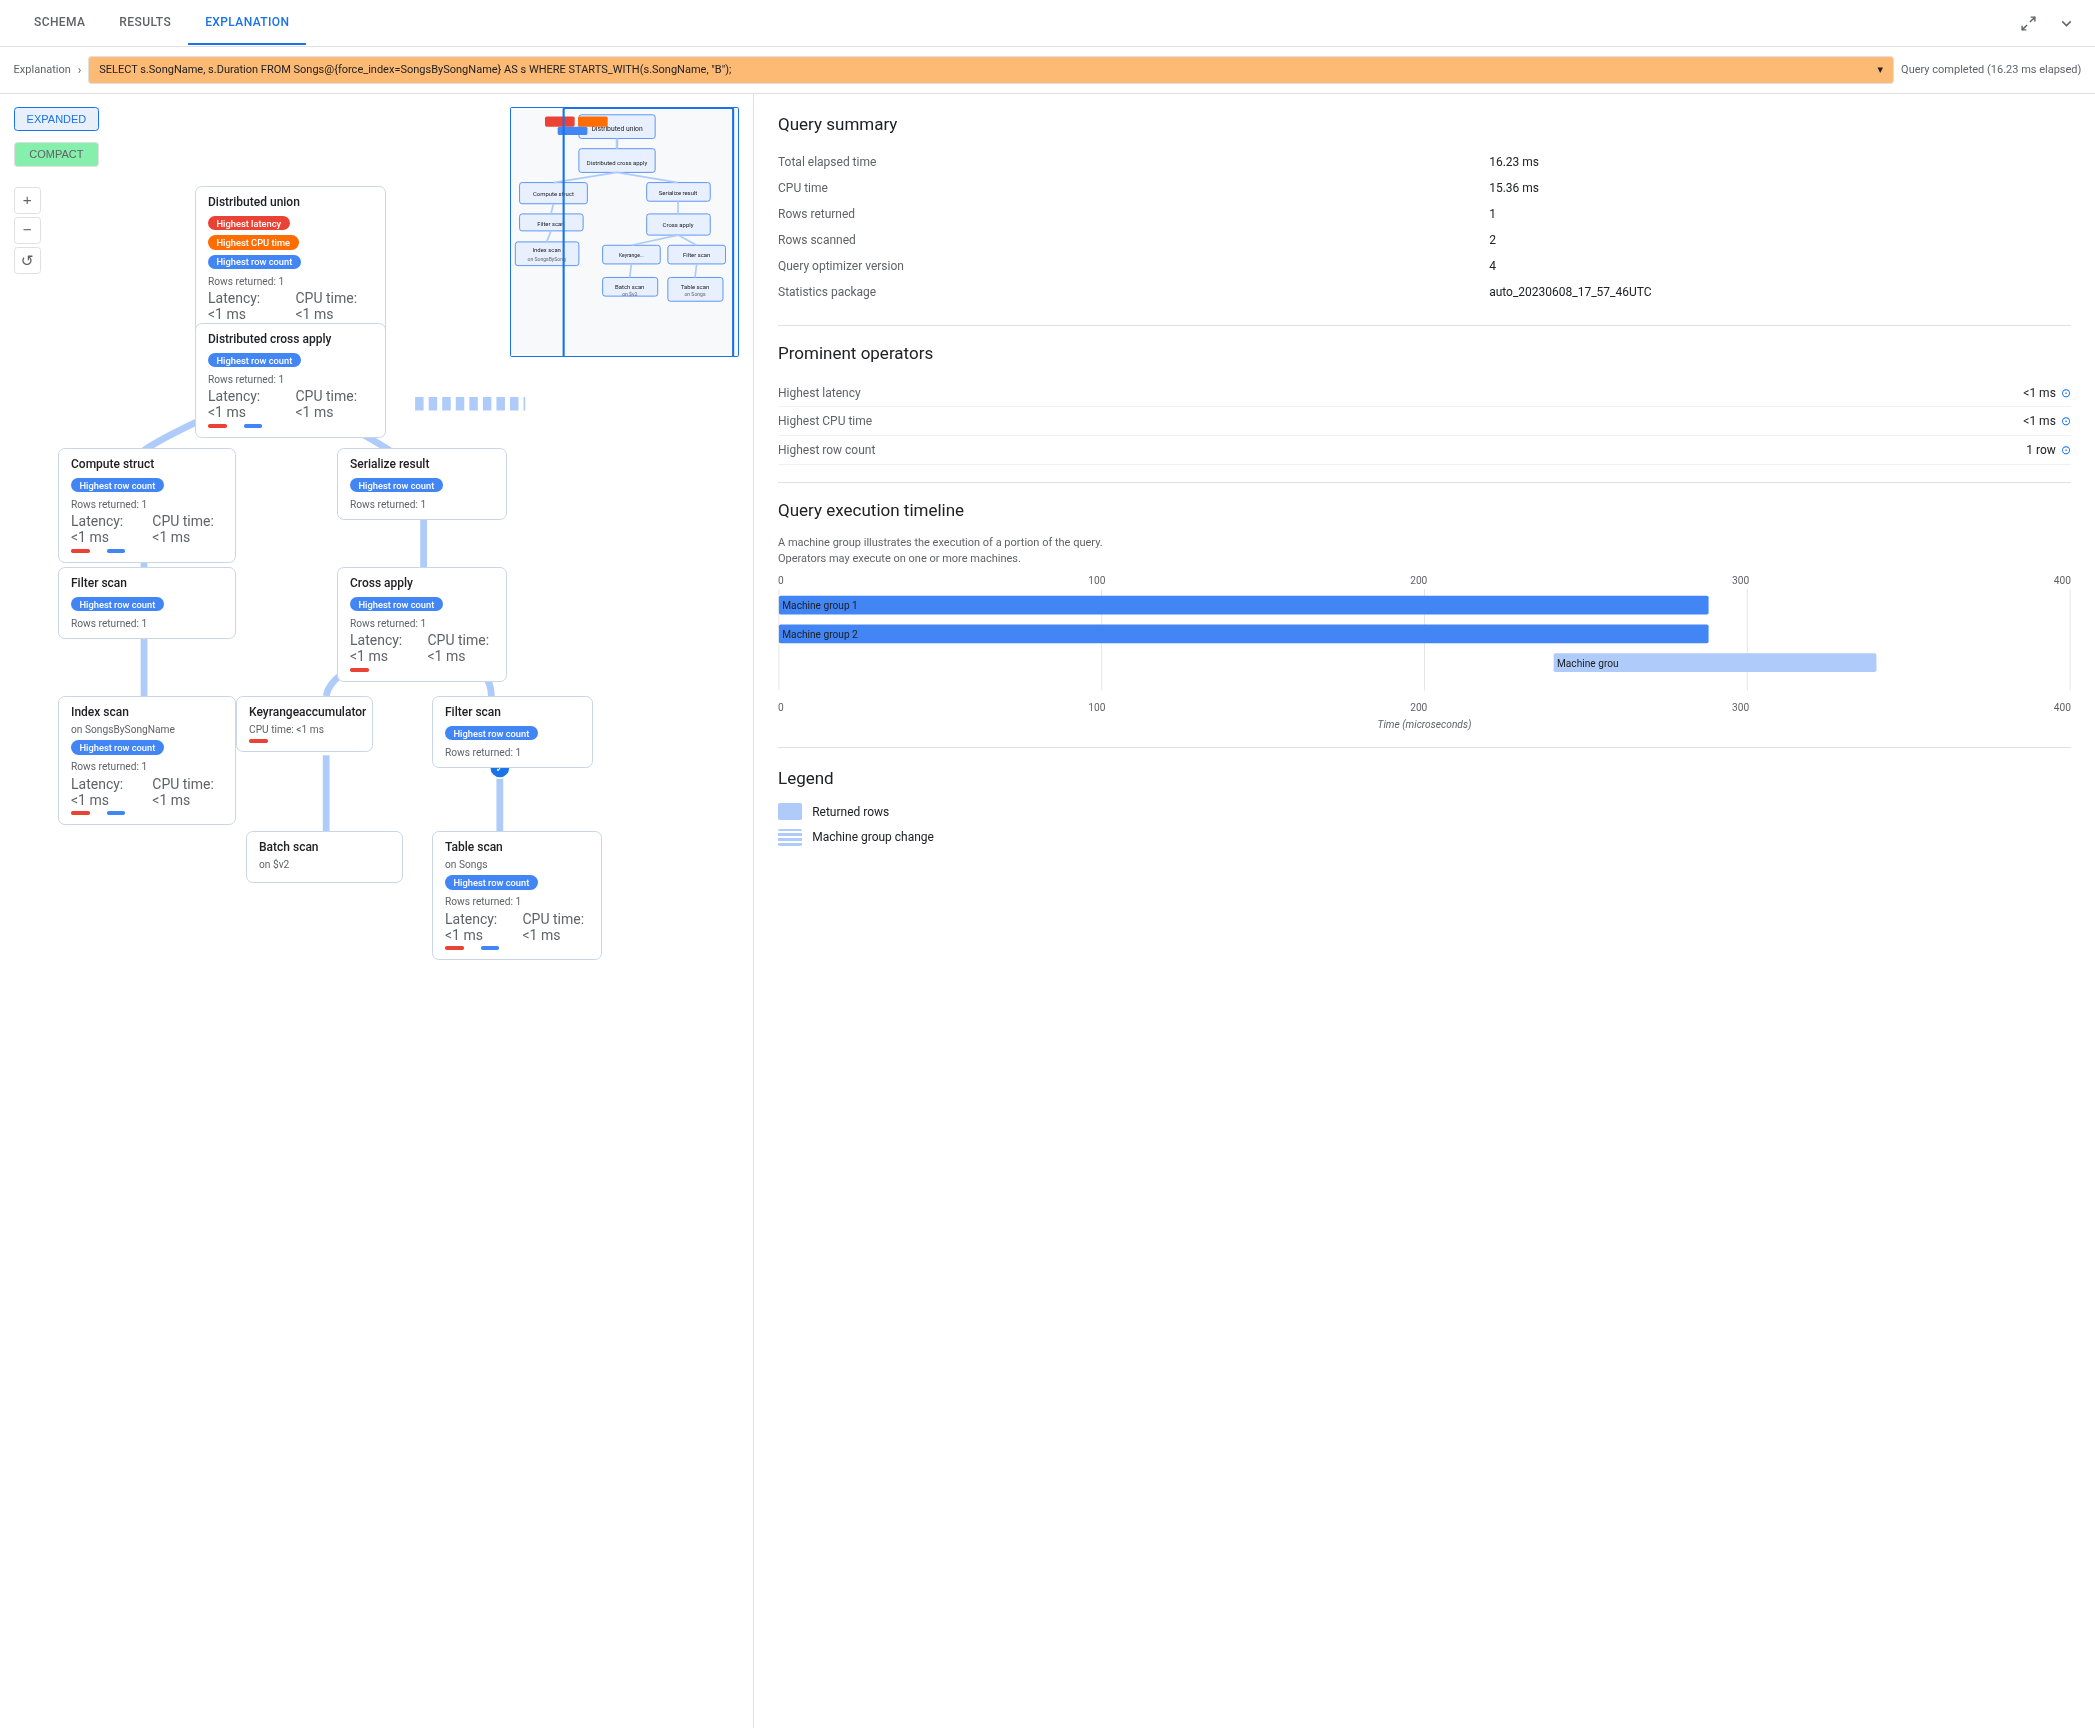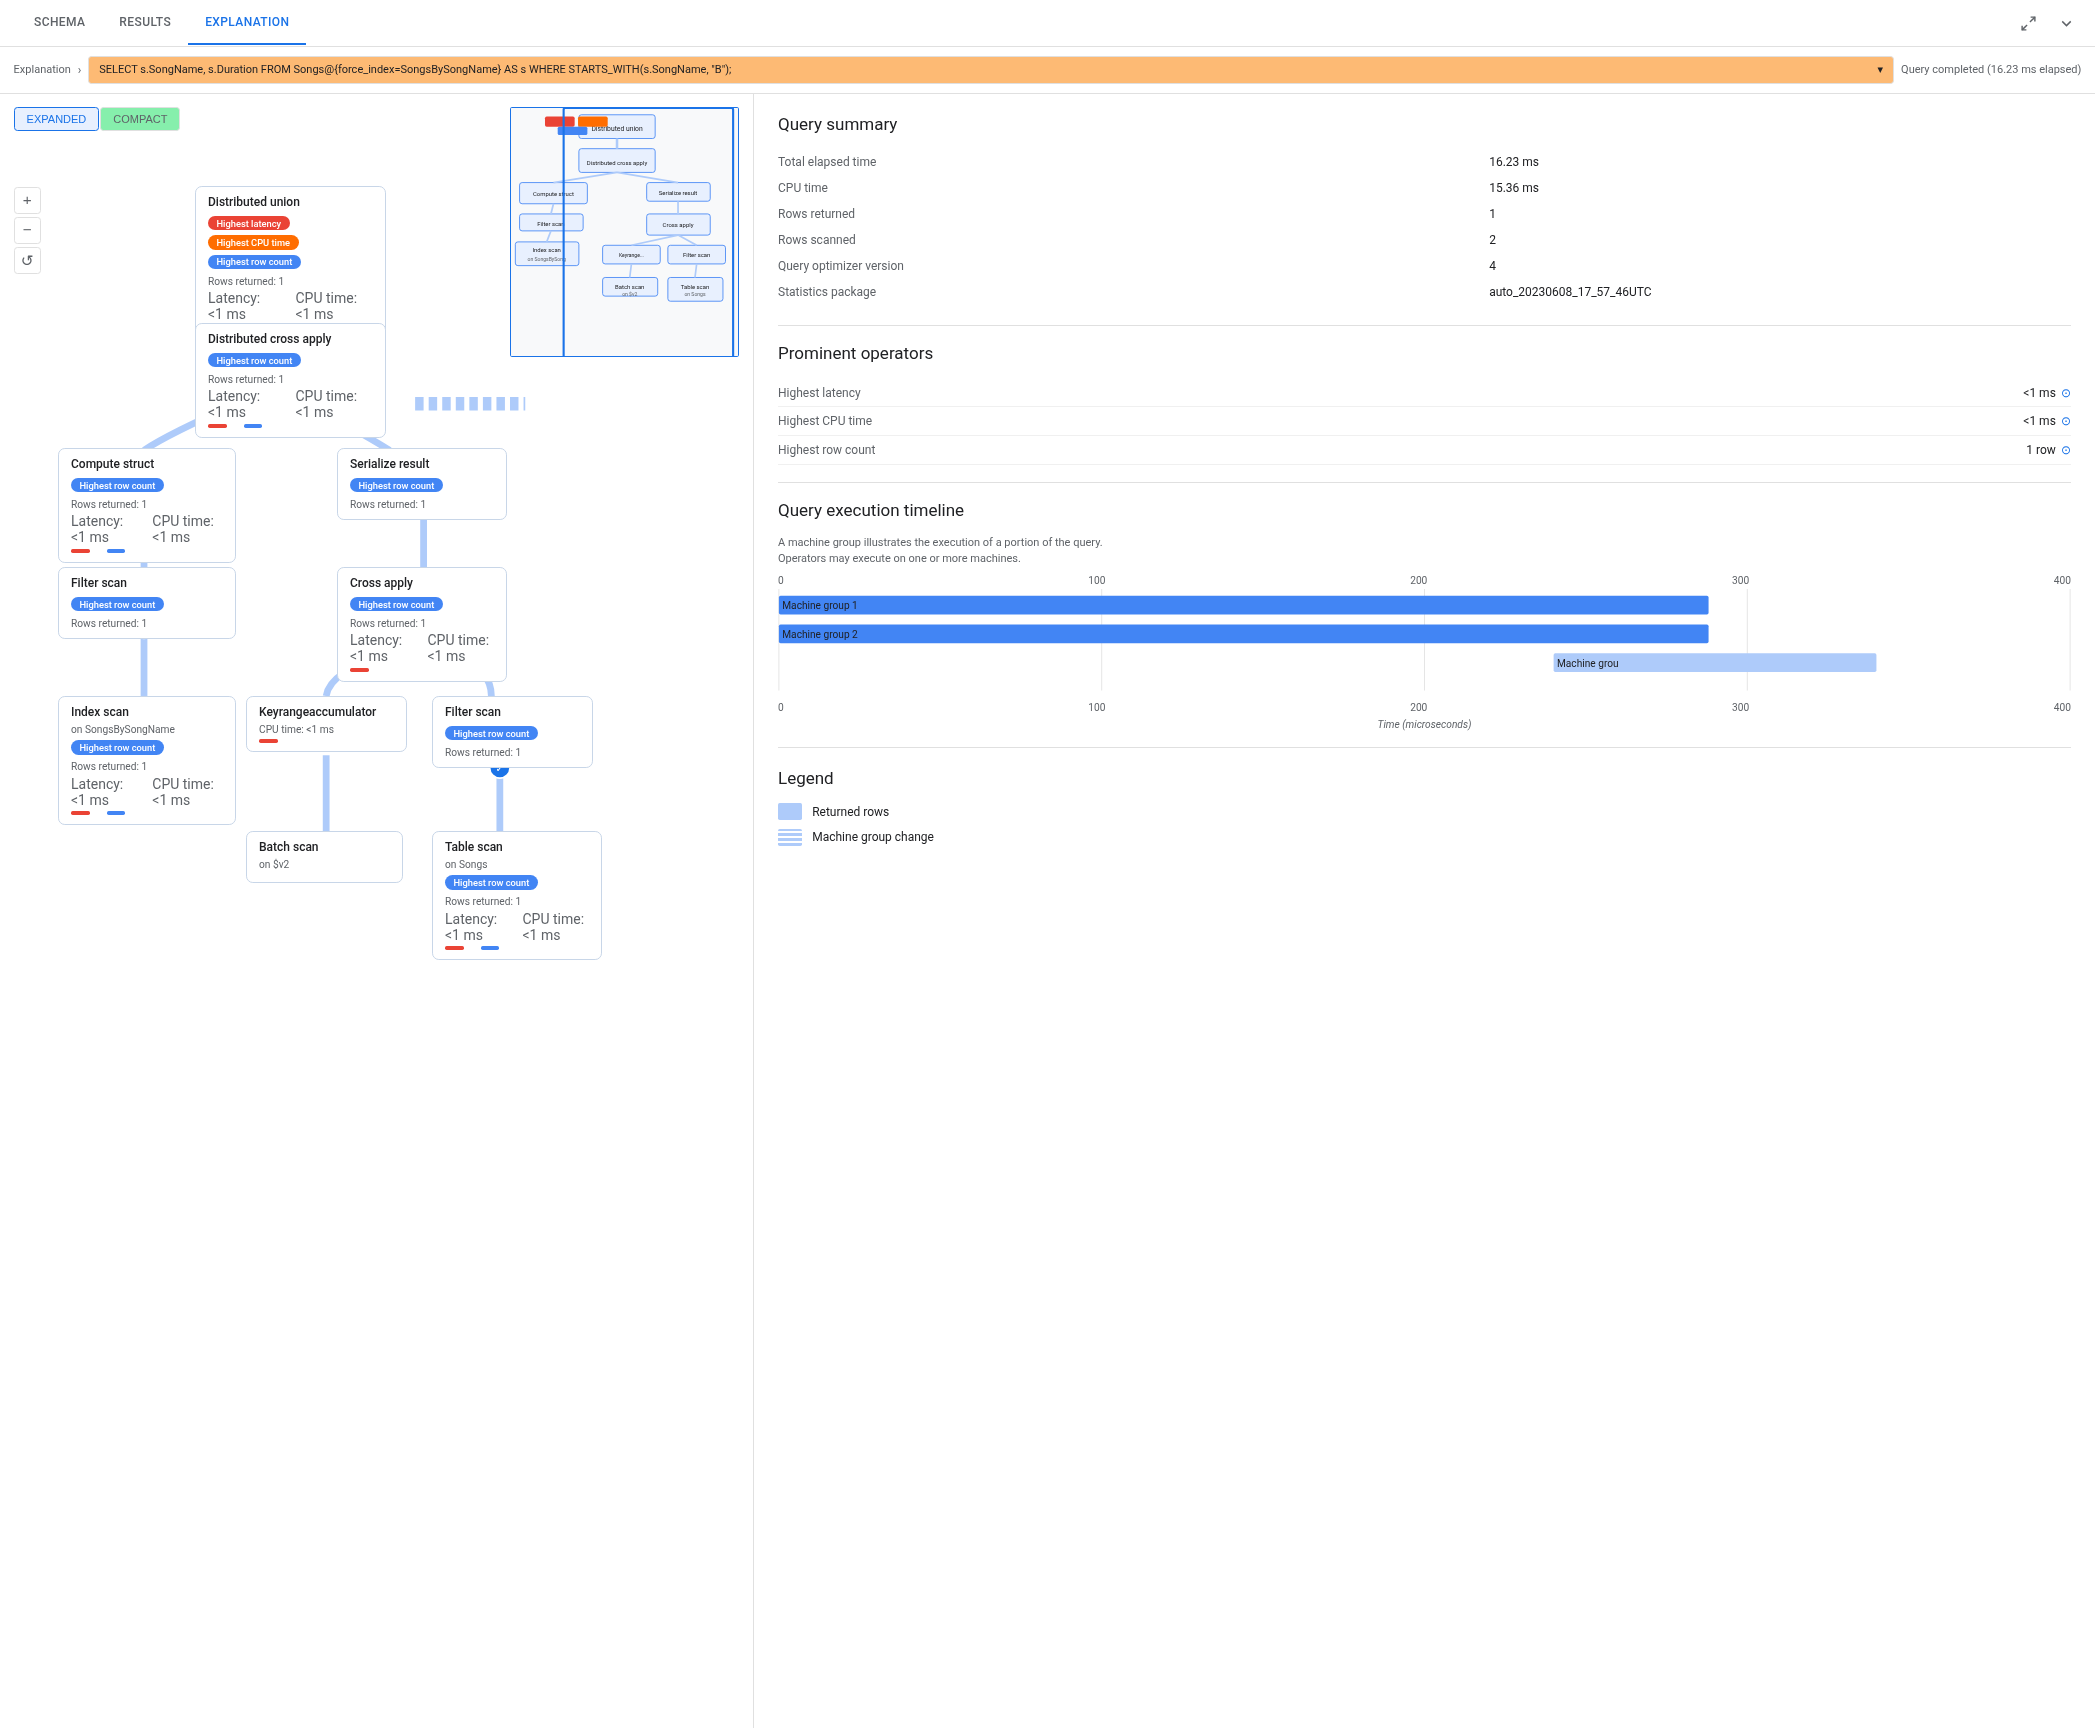--- a/index.html
+++ b/index.html
@@ -39,21 +39,21 @@
 
     
     .left-panel {
       width: 754px; flex-shrink: 0; position: relative; overflow: hidden;
       border-right: 0.8px solid #e0e0e0;
     }
 
     
     .view-toggle {
       position: absolute; top: 13.6px; left: 13.6px; z-index: 10;
-      display: flex; gap: 1px; justify-content: space-between;
+      display: flex; flex-direction: column; gap: 11px; justify-content: space-between;
     }
     .view-btn {
       padding: 5.1px 12px; font-size: 11px; font-weight: 500; border-radius: 3.4px;
       cursor: pointer; border: 0.8px solid #e0e0e0; background: #86efac;
       color: #5f6368;
     }
     .view-btn.active { background: #e8f0fe; color: #1a73e8; border-color: #1a73e8; }
 
     
     .zoom-controls {
@@ -308,21 +308,21 @@
         <div class="bar-row">
           <span class="node-metric">Latency: &lt;1 ms</span>
           <span class="node-metric">CPU time: &lt;1 ms</span>
         </div>
         <div class="bar-row">
           <span class="bar-mini"></span>
           <span class="bar-mini blue"></span>
         </div>
       </div>
 
-      <div class="node-card" style="left:246px; top:602px; width:161px;">
+      <div class="node-card" style="left:236px; top:602px; width:137px;">
         <div class="node-title">Keyrangeaccumulator</div>
         <div class="node-stats">CPU time: &lt;1 ms</div>
         <div class="bar-row">
           <span class="bar-mini"></span>
         </div>
       </div>
 
       <div class="node-card" style="left:432px; top:602px; width:161px;">
         <div class="node-title">Filter scan</div>
         <div>

